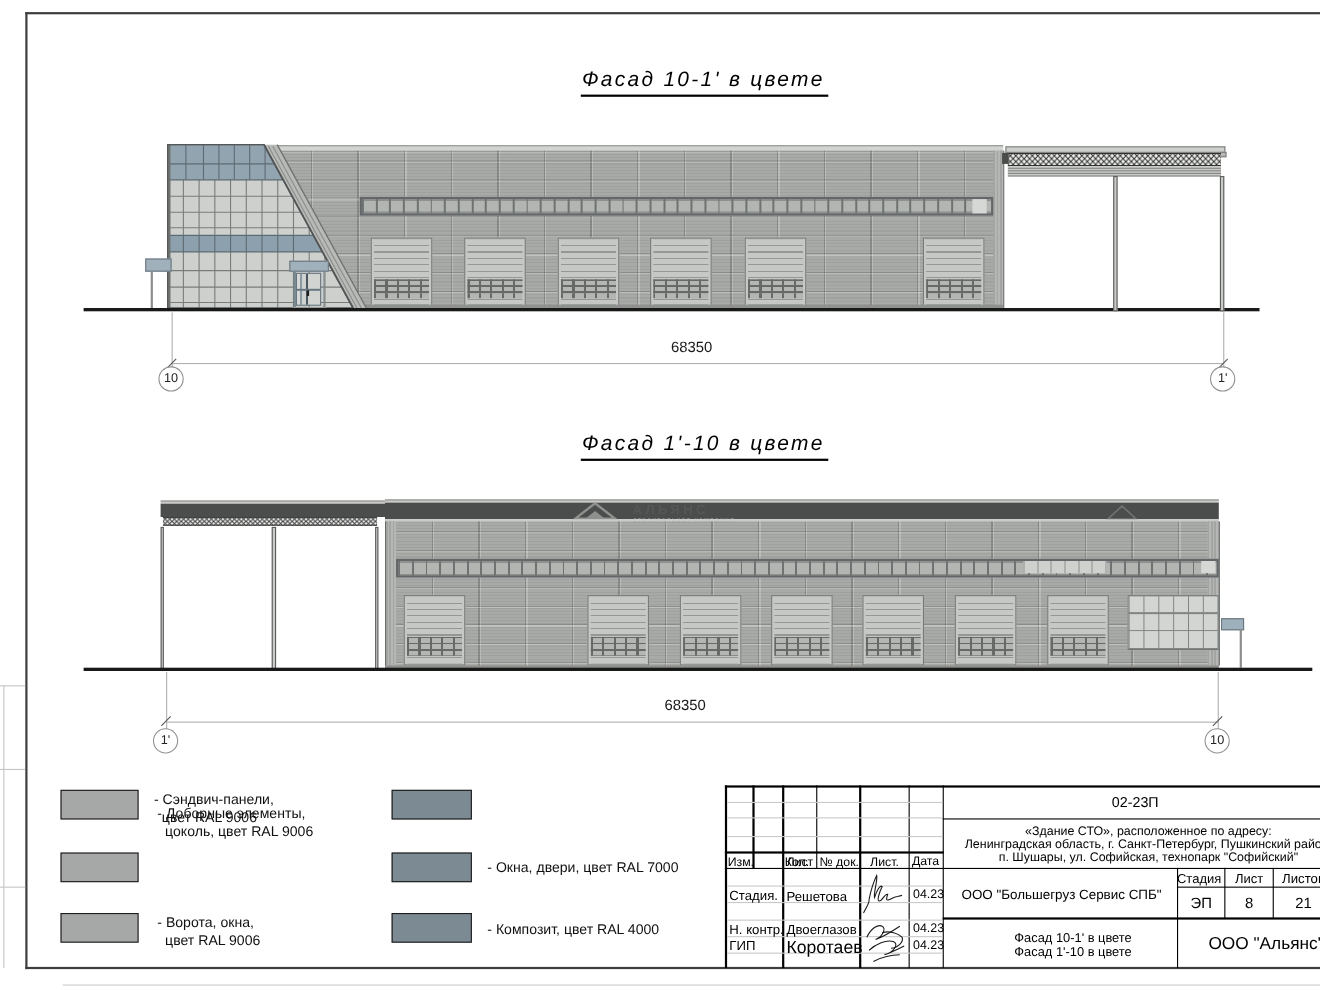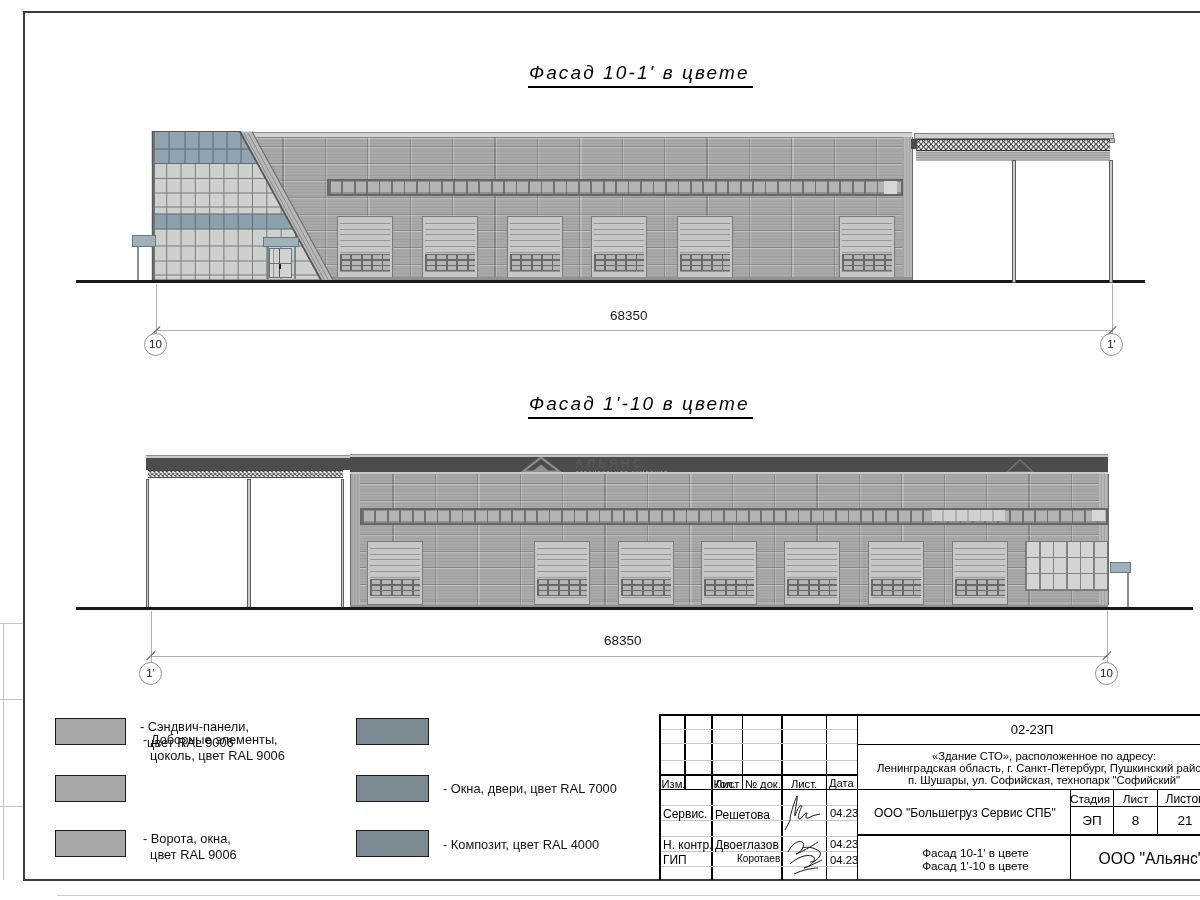--- a/index.html
+++ b/index.html
@@ -401,30 +401,30 @@
 <div class="abs fline" style="left:661px;top:851px;width:196px;height:1px;"></div>
 <div class="abs fline" style="left:661px;top:866px;width:196px;height:1px;"></div>
 
 <div class="st" style="left:661.5px;top:777.5px;font-size:11.2px;">Изм.</div>
 <div class="st" style="left:687.5px;top:777.5px;font-size:11.2px;margin-left:26px;">Кол.</div>
 <div class="st" style="left:715px;top:777.5px;font-size:11.2px;">Лист</div>
 <div class="st" style="left:745px;top:777.5px;font-size:11.2px;">№ док.</div>
 <div class="st" style="left:791px;top:777.5px;font-size:11.2px;">Лист.</div>
 <div class="st" style="left:829px;top:776.5px;font-size:11.2px;">Дата</div>
 
-<div class="st" style="left:663px;top:806.5px;font-size:12px;">Сервис.</div>
+<div class="st" style="left:663px;top:806.5px;font-size:12px;">Стадия.</div>
 <div class="st" style="left:715px;top:807.5px;font-size:12px;">Решетова</div>
 <div class="st" style="left:830px;top:807px;font-size:11.3px;">04.23</div>
 
 <div class="st" style="left:663px;top:837.5px;font-size:12px;">Н. контр.</div>
 <div class="st" style="left:715px;top:837.5px;font-size:12px;">Двоеглазов</div>
 <div class="st" style="left:830px;top:838px;font-size:11.3px;">04.23</div>
 
 <div class="st" style="left:663px;top:853px;font-size:12px;">ГИП</div>
-<div class="st" style="left:737px;top:853px;font-size:10px;">Коротаев</div>
+<div class="st" style="left:715px;top:853px;font-size:16px;">Коротаев</div>
 <div class="st" style="left:830px;top:854px;font-size:11.3px;">04.23</div>
 
 <svg class="abs" style="left:782px;top:790px;" width="44" height="90" viewBox="0 0 44 90">
   <g fill="none" stroke="#1a1a1a" stroke-width="1">
     <path d="M8,28 C10,18 14,8 15,6 C16,10 12,22 13,26 C15,20 18,14 20,16 C18,20 15,28 17,29 C20,30 22,22 25,23 C24,26 23,29 26,28 C29,27 31,25 34,25 M34,25 L38,24 M3,40 C6,34 9,30 8,28"></path>
     <path d="M6,62 C10,54 16,50 20,52 C24,54 20,62 14,64 C20,62 30,56 36,52 M8,74 C14,68 24,64 30,66 C36,68 30,76 22,78 C28,76 36,72 40,70 M12,84 C20,80 30,78 36,78"></path>
     <path d="M20,58 C26,56 34,58 38,62 C40,66 34,72 28,72"></path>
   </g>
 </svg>
 

